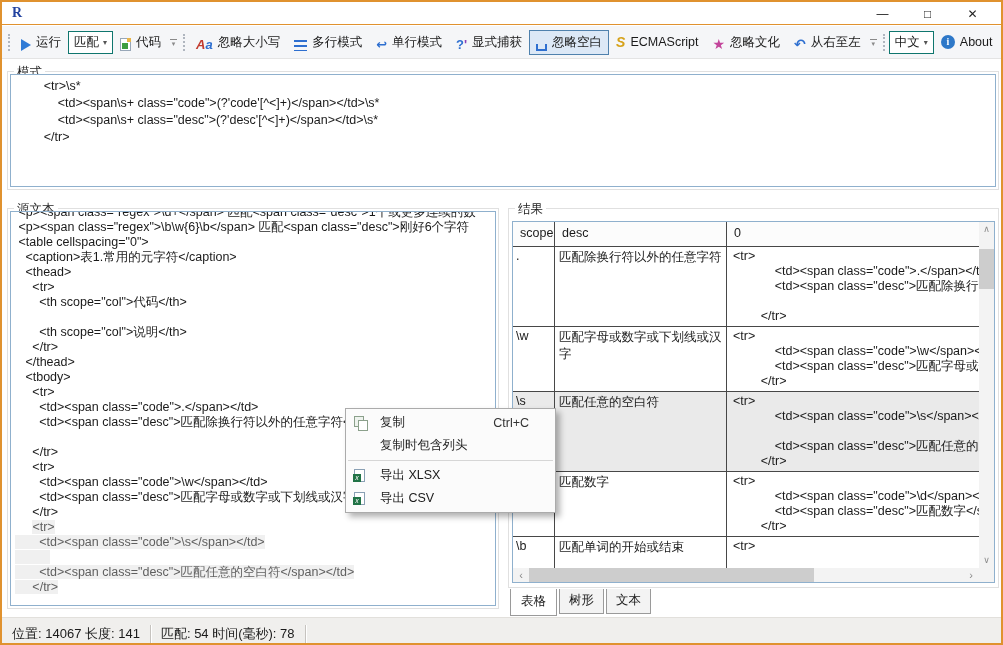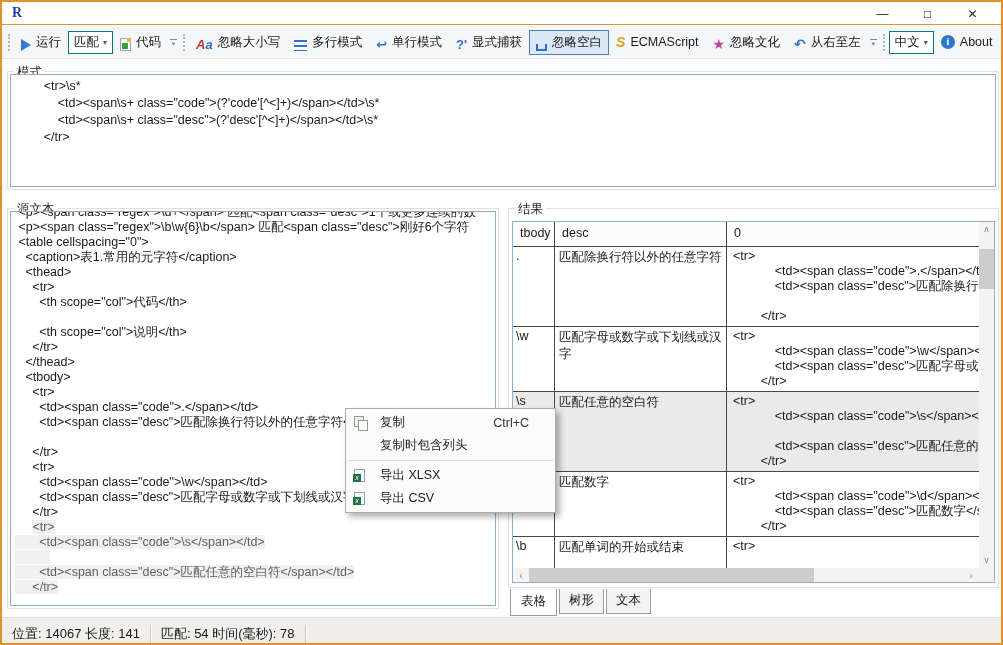--- a/index.html
+++ b/index.html
@@ -211,21 +211,21 @@
     <div class="tbox">
       <div class="source-inner"><div class="sline"><span> &lt;p&gt;&lt;span class="regex"&gt;\d+&lt;/span&gt; 匹配&lt;span class="desc"&gt;1个或更多连续的数</span></div><div class="sline"><span> &lt;p&gt;&lt;span class="regex"&gt;\b\w{6}\b&lt;/span&gt; 匹配&lt;span class="desc"&gt;刚好6个字符</span></div><div class="sline"><span> &lt;table cellspacing="0"&gt;</span></div><div class="sline"><span>   &lt;caption&gt;表1.常用的元字符&lt;/caption&gt;</span></div><div class="sline"><span>   &lt;thead&gt;</span></div><div class="sline"><span>     &lt;tr&gt;</span></div><div class="sline"><span>       &lt;th scope="col"&gt;代码&lt;/th&gt;</span></div><div class="sline"><span>&nbsp;</span></div><div class="sline"><span>       &lt;th scope="col"&gt;说明&lt;/th&gt;</span></div><div class="sline"><span>     &lt;/tr&gt;</span></div><div class="sline"><span>   &lt;/thead&gt;</span></div><div class="sline"><span>   &lt;tbody&gt;</span></div><div class="sline"><span>     &lt;tr&gt;</span></div><div class="sline"><span>       &lt;td&gt;&lt;span class="code"&gt;.&lt;/span&gt;&lt;/td&gt;</span></div><div class="sline"><span>       &lt;td&gt;&lt;span class="desc"&gt;匹配除换行符以外的任意字符&lt;/span&gt;&lt;/td&gt;</span></div><div class="sline"><span>&nbsp;</span></div><div class="sline"><span>     &lt;/tr&gt;</span></div><div class="sline"><span>     &lt;tr&gt;</span></div><div class="sline"><span>       &lt;td&gt;&lt;span class="code"&gt;\w&lt;/span&gt;&lt;/td&gt;</span></div><div class="sline"><span>       &lt;td&gt;&lt;span class="desc"&gt;匹配字母或数字或下划线或汉字&lt;/span&gt;&lt;/td&gt;</span></div><div class="sline"><span>     &lt;/tr&gt;</span></div><div class="sline"><span>     </span><span class="hl">&lt;tr&gt;</span></div><div class="sline"><span class="hl">       &lt;td&gt;&lt;span class="code"&gt;\s&lt;/span&gt;&lt;/td&gt;</span></div><div class="sline"><span class="hl">          </span></div><div class="sline"><span class="hl">       &lt;td&gt;&lt;span class="desc"&gt;匹配任意的空白符&lt;/span&gt;&lt;/td&gt;</span></div><div class="sline"><span class="hl">     &lt;/tr&gt;</span></div></div>
     </div>
   </div>
 
   <div class="group results-group">
     <span class="group-label">结果</span>
     <div class="rescontainer">
       <div class="tgrid">
         <div class="thead">
-            <div class="tc h0">tbody</div>
+            <div class="tc h0">scope</div>
             <div class="tc h1">desc</div>
             <div class="tc h2">0</div>
           </div>
         <div class="trows">
             <div class="trow">
               <div class="tc c-code">.</div>
               <div class="tc c-desc">匹配除换行符以外的任意字符</div>
               <div class="tc c-g0">
                 <pre>&lt;tr&gt;
             &lt;td&gt;&lt;span class="code"&gt;.&lt;/span&gt;&lt;/td&gt;

